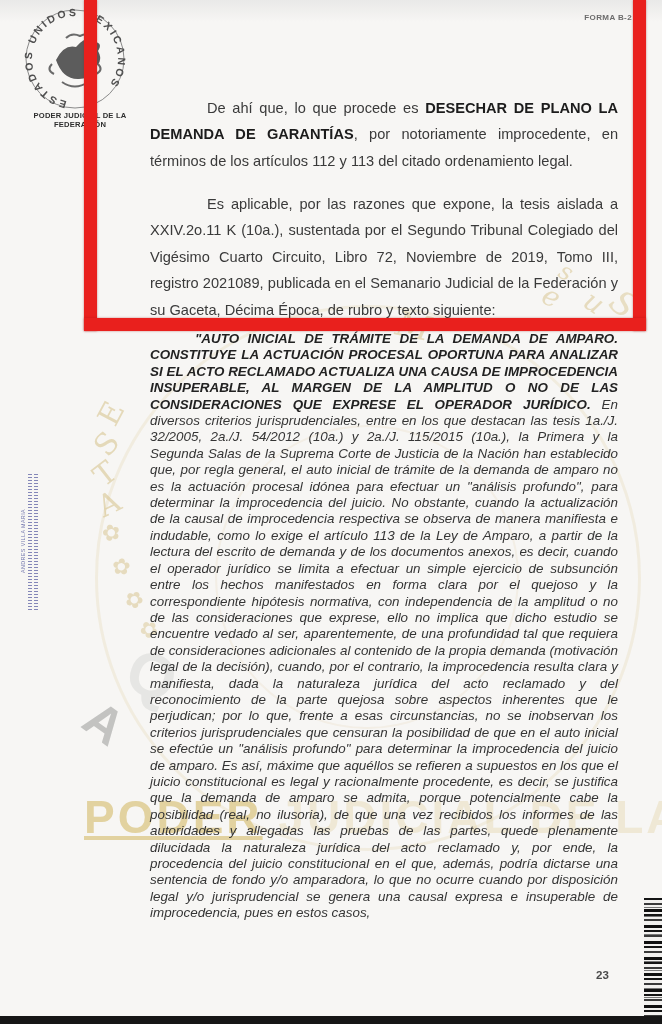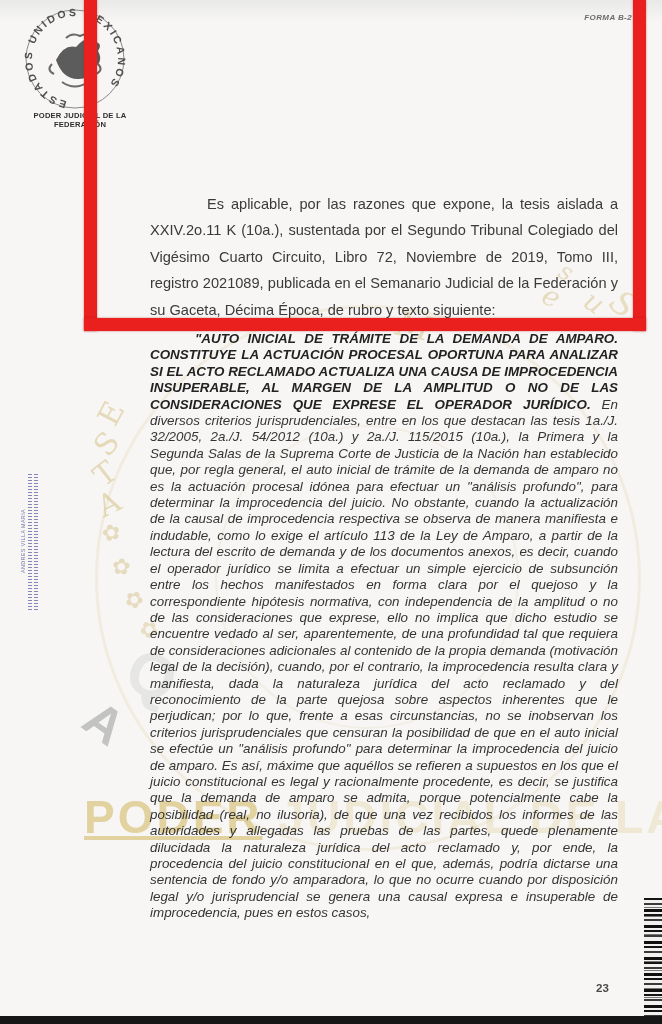--- a/index.html
+++ b/index.html
@@ -13,21 +13,21 @@
   .wm-ring{border-radius:50%;}
   .wm-letter{font-family:"DejaVu Serif",serif;color:#d6c28a;}
   .wm-band{
     left:84px;top:790px;white-space:nowrap;font-weight:bold;
     font-size:46px;letter-spacing:3px;font-family:"Liberation Sans",sans-serif;
   }
   .wm-band .strong{color:rgba(224,206,152,0.92);text-decoration:underline;}
   .wm-band .faint{color:rgba(226,211,164,0.38);}
   .ghost{font-family:"Liberation Sans",sans-serif;font-weight:bold;}
   
-  .forma{position:absolute;top:13px;right:30px;font-size:8px;font-weight:bold;color:#6b6b6b;letter-spacing:.4px;font-style:italic;}
+  .forma{position:absolute;top:13px;right:30px;font-size:8px;font-weight:bold;color:#6b6b6b;letter-spacing:.4px;}
   .seal{position:absolute;left:22px;top:8px;}
   .seal-caption{
     position:absolute;left:14px;top:111px;width:132px;text-align:center;
     font-size:7.6px;font-weight:bold;color:#2e2e2e;letter-spacing:.2px;
   }
   
   .para{
     position:absolute;left:150px;width:468px;text-align:justify;
     font-size:14.6px;line-height:26.4px;color:#3a3a3a;margin:0;
   }
@@ -39,21 +39,21 @@
     font-style:italic;font-size:13.4px;line-height:16.4px;color:#353535;
     text-indent:45px;margin:0;
   }
   .quote .q-title{font-weight:bold;color:#222;}
   
   .red{position:absolute;background:#e9201d;box-shadow:0 0 2px rgba(160,20,20,.5);}
   #red-left{left:84px;top:0;width:13px;height:331px;}
   #red-right{left:633px;top:0;width:13px;height:331px;}
   #red-bottom{left:84px;top:318px;width:562px;height:13px;}
   
-  .pagenum{position:absolute;left:596px;top:969px;font-size:11.5px;font-weight:bold;color:#4a4a4a;margin-top:13px;}
+  .pagenum{position:absolute;left:596px;top:969px;font-size:11.5px;font-weight:bold;color:#4a4a4a;}
   .bottom-strip{position:absolute;left:0;top:1016px;width:662px;height:8px;background:#161616;}
   
   .barcode{
     position:absolute;left:644px;top:898px;width:18px;height:120px;background:#f2f1ef;
     background-image:
       repeating-linear-gradient(180deg,#141414 0 2px,rgba(0,0,0,0) 2px 5px,#3a3a3a 5px 7px,rgba(0,0,0,0) 7px 11px,#101010 11px 14px,rgba(0,0,0,0) 14px 16px),
       repeating-linear-gradient(180deg,#777 0 1px,rgba(0,0,0,0) 1px 9px);
   }
   
   .stamp{
@@ -108,20 +108,21 @@
         <textPath href="#sealArc" startOffset="8">ESTADOS UNIDOS MEXICANOS</textPath>
       </text>
       <path d="M34,52 q8,-16 20,-13 q12,-14 19,-5 q8,1 3,9 q7,12 -8,20 q-1,8 -11,8 q-16,1 -23,-19 z" fill="#5c5c5c"></path>
       <path d="M30,56 q-6,6 2,10 M76,56 q6,6 -2,10 M40,74 q13,9 26,0" fill="none" stroke="#6a6a6a" stroke-width="2"></path>
       <path d="M44,30 q6,-6 14,-2 q8,-4 12,2" fill="none" stroke="#6a6a6a" stroke-width="2"></path>
     </svg>
   </div>
   <div class="seal-caption">PODER JUDICIAL DE LA FEDERACIÓN</div>
   <div class="forma">FORMA B-2</div>
 
+  <p class="para" id="para1"><span>De ahí que, lo que procede es </span><b>DESECHAR DE PLANO LA DEMANDA DE GARANTÍAS</b><span>, por notoriamente improcedente, en términos de los artículos 112 y 113 del citado ordenamiento legal.</span></p>
 
   <p class="para" id="para2">Es aplicable, por las razones que expone, la tesis aislada a XXIV.2o.11 K (10a.), sustentada por el Segundo Tribunal Colegiado del Vigésimo Cuarto Circuito, Libro 72, Noviembre de 2019, Tomo III, registro 2021089, publicada en el Semanario Judicial de la Federación y su Gaceta, Décima Época, de rubro y texto siguiente:</p>
 
   <p class="quote">
     <span class="q-title">"AUTO INICIAL DE TRÁMITE DE LA DEMANDA DE AMPARO. CONSTITUYE LA ACTUACIÓN PROCESAL OPORTUNA PARA ANALIZAR SI EL ACTO RECLAMADO ACTUALIZA UNA CAUSA DE IMPROCEDENCIA INSUPERABLE, AL MARGEN DE LA AMPLITUD O NO DE LAS CONSIDERACIONES QUE EXPRESE EL OPERADOR JURÍDICO. </span><span class="q-body">En diversos criterios jurisprudenciales, entre en los que destacan las tesis 1a./J. 32/2005, 2a./J. 54/2012 (10a.) y 2a./J. 115/2015 (10a.), la Primera y la Segunda Salas de la Suprema Corte de Justicia de la Nación han establecido que, por regla general, el auto inicial de trámite de la demanda de amparo no es la actuación procesal idónea para efectuar un "análisis profundo", para determinar la improcedencia del juicio. No obstante, cuando la actualización de la causal de improcedencia respectiva se observa de manera manifiesta e indudable, como lo exige el artículo 113 de la Ley de Amparo, a partir de la lectura del escrito de demanda y de los documentos anexos, es decir, cuando el operador jurídico se limita a efectuar un simple ejercicio de subsunción entre los hechos manifestados en forma clara por el quejoso y la correspondiente hipótesis normativa, con independencia de la amplitud o no de las consideraciones que exprese, ello no implica que dicho estudio se encuentre vedado al ser, aparentemente, de una profundidad tal que requiera de consideraciones adicionales al contenido de la propia demanda (motivación legal de la decisión), cuando, por el contrario, la improcedencia resulta clara y manifiesta, dada la naturaleza jurídica del acto reclamado y del reconocimiento de la parte quejosa sobre aspectos inherentes que le perjudican; por lo que, frente a esas circunstancias, no se inobservan los criterios jurisprudenciales que censuran la posibilidad de que en el auto inicial se efectúe un "análisis profundo" para determinar la improcedencia del juicio de amparo. Es así, máxime que aquéllos se refieren a supuestos en los que el juicio constitucional es legal y racionalmente procedente, es decir, se justifica que la demanda de amparo se admita, porque potencialmente cabe la posibilidad (real, no ilusoria), de que una vez recibidos los informes de las autoridades y allegadas las pruebas de las partes, quede plenamente dilucidada la naturaleza jurídica del acto reclamado y, por ende, la procedencia del juicio constitucional en el que, además, podría dictarse una sentencia de fondo y/o amparadora, lo que no ocurre cuando por disposición legal y/o jurisprudencial se genera una causal expresa e insuperable de improcedencia, pues en estos casos,</span>
   </p>
 
   <div class="red" id="red-left"></div>
   <div class="red" id="red-right"></div>
   <div class="red" id="red-bottom"></div>

